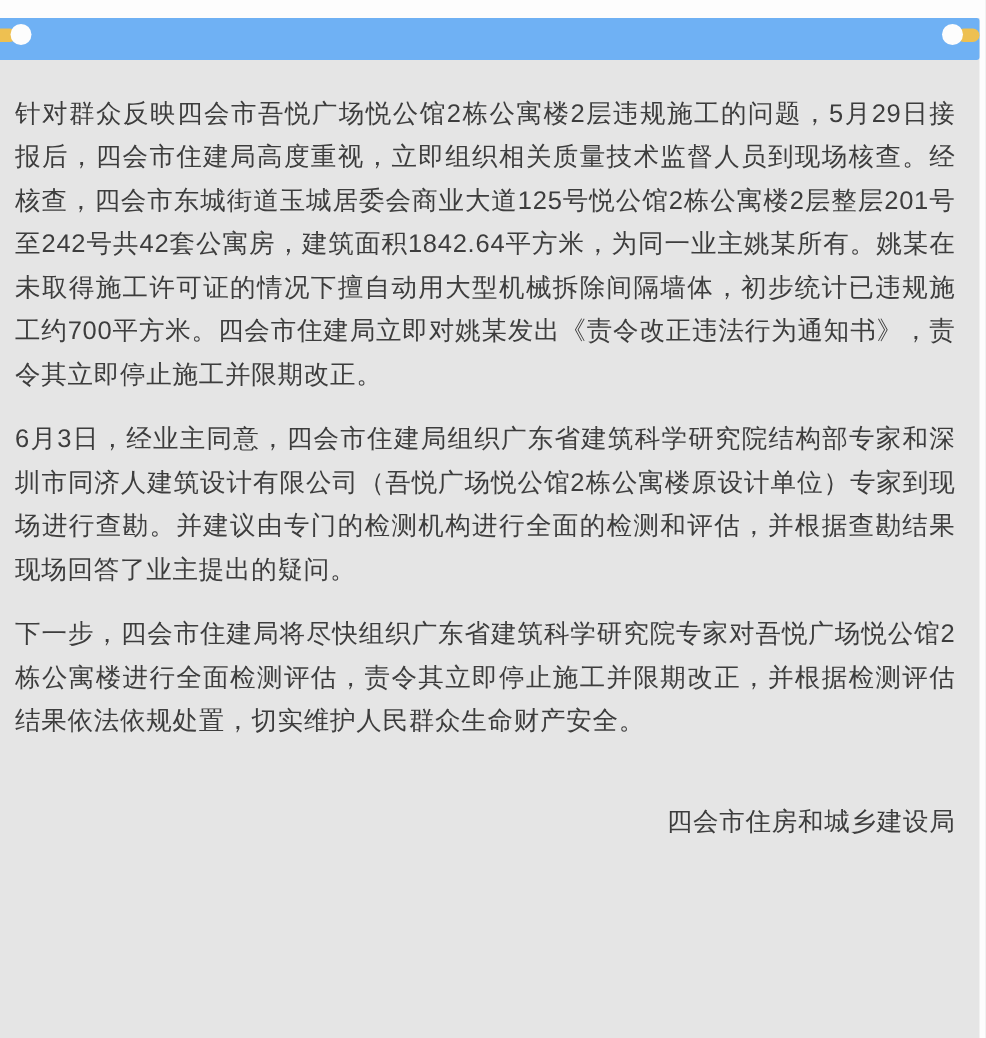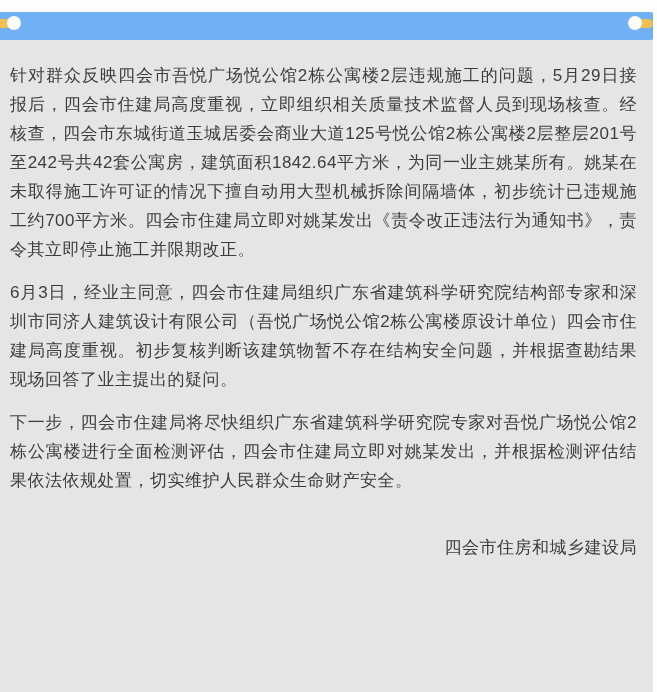--- a/index.html
+++ b/index.html
@@ -88,22 +88,22 @@
       <span class="head"></span>
     </span>
     <span class="pin pin-right">
       <span class="rod"></span>
       <span class="head"></span>
     </span>
   </div>
 
   <div class="content">
     <p>针对群众反映四会市吾悦广场悦公馆2栋公寓楼2层违规施工的问题，5月29日接报后，四会市住建局高度重视，立即组织相关质量技术监督人员到现场核查。经核查，四会市东城街道玉城居委会商业大道125号悦公馆2栋公寓楼2层整层201号至242号共42套公寓房，建筑面积1842.64平方米，为同一业主姚某所有。姚某在未取得施工许可证的情况下擅自动用大型机械拆除间隔墙体，初步统计已违规施工约700平方米。四会市住建局立即对姚某发出《责令改正违法行为通知书》，责令其立即停止施工并限期改正。</p>
-    <p>6月3日，经业主同意，四会市住建局组织广东省建筑科学研究院结构部专家和深圳市同济人建筑设计有限公司（吾悦广场悦公馆2栋公寓楼原设计单位）四会市住建局高度重视。初步复核判断该建筑物暂不存在结构安全问题，并根据查勘结果现场回答了业主提出的疑问。</p>
-    <p>下一步，四会市住建局将尽快组织广东省建筑科学研究院专家对吾悦广场悦公馆2栋公寓楼进行全面检测评估，四会市住建局立即对姚某发出，并根据检测评估结果依法依规处置，切实维护人民群众生命财产安全。</p>
+    <p>6月3日，经业主同意，四会市住建局组织广东省建筑科学研究院结构部专家和深圳市同济人建筑设计有限公司（吾悦广场悦公馆2栋公寓楼原设计单位）专家到现场进行查勘。并建议由专门的检测机构进行全面的检测和评估，并根据查勘结果现场回答了业主提出的疑问。</p>
+    <p>下一步，四会市住建局将尽快组织广东省建筑科学研究院专家对吾悦广场悦公馆2栋公寓楼进行全面检测评估，责令其立即停止施工并限期改正，并根据检测评估结果依法依规处置，切实维护人民群众生命财产安全。</p>
 
     <div class="signature-block">
       <div>四会市住房和城乡建设局</div>
 
     </div>
   </div>
 
 </div>
 
 </body></html>

